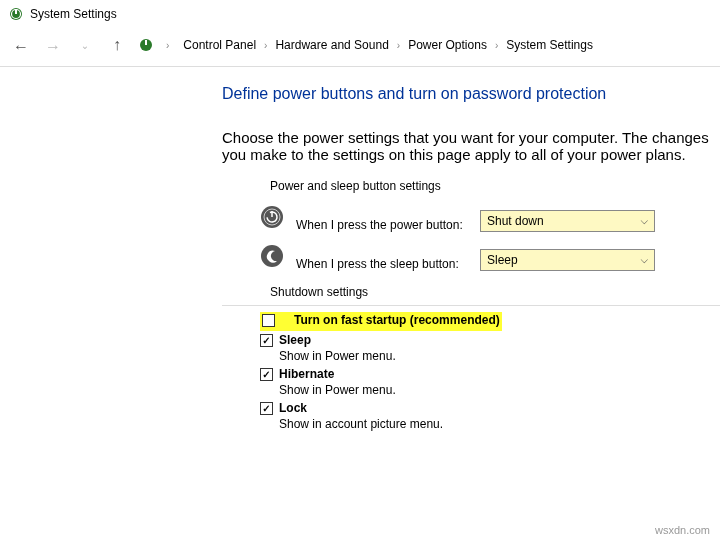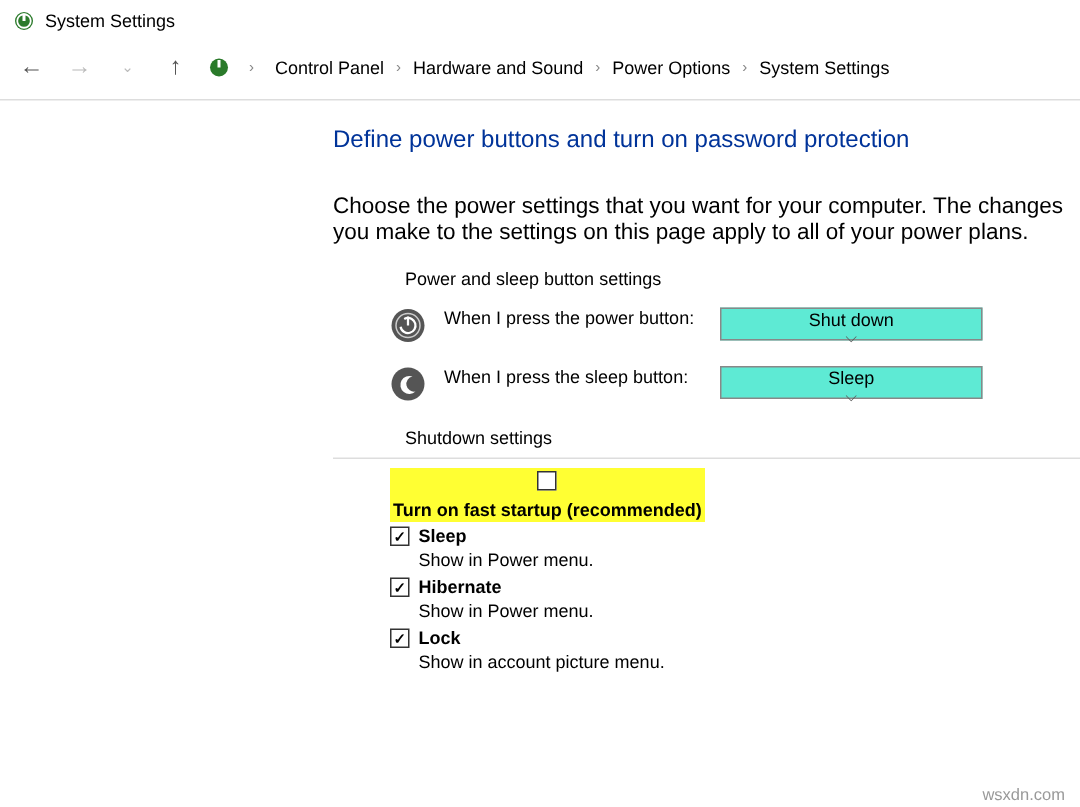--- a/index.html
+++ b/index.html
@@ -64,39 +64,38 @@
       font-size: 12px;
       margin-bottom: 6px;
       margin-left: 48px;
     }
     .button-settings {
       padding-left: 38px;
       margin-bottom: 14px;
     }
     .btn-row {
       display: flex;
-      align-items: flex-start;
+      align-items: flex-end;
       gap: 12px;
       margin: 12px 0;
     }
     .power-icon, .sleep-icon {
       width: 24px; height: 24px;
     }
     .row-label { width: 172px; }
     .combo {
       width: 175px;
       height: 22px;
       border: 1px solid #888;
       display: flex;
       align-items: center;
       justify-content: space-between;
       padding: 0 6px;
-      background: #5eead4;
-      font-size: 12px;
-      flex-direction: column;
+      background: #fef9c3;
+      font-size: 12px;
     }
     .combo .chev { color: #555; font-size: 10px;}
     .shutdown-section { }
     .highlight-row {
       background: #ffff33;
       display: inline-block;
       padding: 1px 2px;
     }
     .chk-row {
       display: flex;
@@ -207,21 +206,21 @@
     </div>
   </div>
 
   <div class="section-label">Shutdown settings</div>
   <hr class="hr-line" style="margin-bottom:6px;">
 
   <div class="shutdown-section">
 
     <div class="chk-row">
       <span class="highlight-row">
-        <span style="display:inline-flex;align-items:center;gap:6px;flex-direction:column;">
+        <span style="display:inline-flex;align-items:center;gap:19px;">
           <span class="chk"></span>
           <b>Turn on fast startup (recommended)</b>
         </span>
       </span>
     </div>
 
     <div class="chk-row">
       <span class="chk checked"></span>
       <b>Sleep</b>
     </div>

